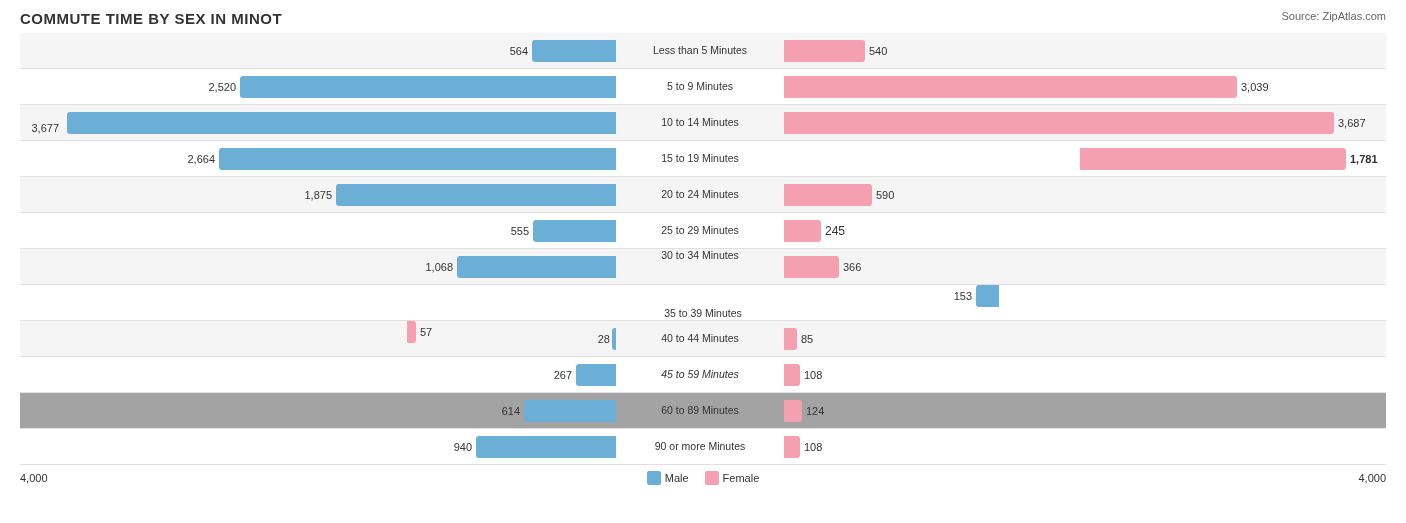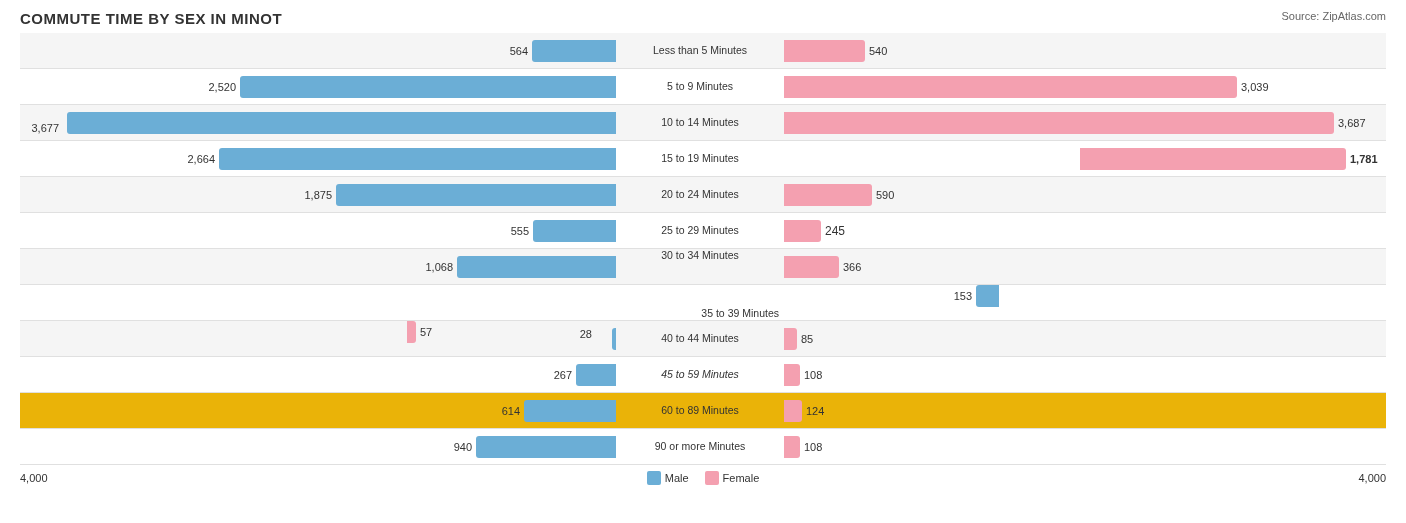--- a/index.html
+++ b/index.html
@@ -141,49 +141,49 @@
         <div style="width: 600px; display: flex; align-items: center; justify-content: flex-start; gap: 4px; padding-left: 4px;">
           <div style="width: 55px; height: 22px; background: rgb(244, 160, 176); border-radius: 0px 3px 3px 0px; min-width: 2px; flex-shrink: 0;"></div>
           <span style="font-size: 11px; color: rgb(51, 51, 51); min-width: 30px; white-space: nowrap;">366</span>
         </div>
       </div>
       <div style="display: flex; align-items: center; height: 36px; border-bottom: 1px solid rgb(224, 224, 224); background: rgb(255, 255, 255); flex-direction: column;">
         <div style="width: 600px; display: flex; align-items: center; justify-content: flex-end; gap: 4px; padding-right: 4px;">
           <span style="font-size: 11px; color: rgb(51, 51, 51); min-width: 40px; text-align: right; white-space: nowrap;">153</span>
           <div style="width: 23px; height: 22px; background: rgb(107, 174, 214); border-radius: 3px 0px 0px 3px; min-width: 2px; flex-shrink: 0;"></div>
         </div>
-        <div style="width: 160px; text-align: right; font-size: 10.5px; color: rgb(51, 51, 51); flex-shrink: 0; padding: 0px 4px; line-height: 1.3;">35 to 39 Minutes</div>
+        <div style="width: 160px; text-align: center; font-size: 10.5px; color: rgb(51, 51, 51); flex-shrink: 0; padding: 0px 4px; line-height: 1.3;">35 to 39 Minutes</div>
         <div style="width: 600px; display: flex; align-items: center; justify-content: flex-start; gap: 4px; padding-left: 4px;">
           <div style="width: 9px; height: 22px; background: rgb(244, 160, 176); border-radius: 0px 3px 3px 0px; min-width: 2px; flex-shrink: 0;"></div>
           <span style="font-size: 11px; color: rgb(51, 51, 51); min-width: 30px; white-space: nowrap;">57</span>
         </div>
       </div>
       <div style="display: flex; align-items: center; height: 36px; border-bottom: 1px solid rgb(224, 224, 224); background: rgb(245, 245, 245);">
-        <div style="width: 600px; display: flex; align-items: flex-start; justify-content: flex-end; gap: 20px; padding-right: 4px;">
+        <div style="width: 600px; display: flex; align-items: center; justify-content: flex-end; gap: 2px; padding-right: 4px;">
           <span style="font-size: 11px; color: rgb(51, 51, 51); min-width: 40px; text-align: right; white-space: nowrap;">28</span>
           <div style="width: 4px; height: 22px; background: rgb(107, 174, 214); border-radius: 3px 0px 0px 3px; min-width: 2px; flex-shrink: 0;"></div>
         </div>
         <div style="width: 160px; text-align: center; font-size: 10.5px; color: rgb(51, 51, 51); flex-shrink: 0; padding: 0px 4px; line-height: 1.3;">40 to 44 Minutes</div>
         <div style="width: 600px; display: flex; align-items: center; justify-content: flex-start; gap: 4px; padding-left: 4px;">
           <div style="width: 13px; height: 22px; background: rgb(244, 160, 176); border-radius: 0px 3px 3px 0px; min-width: 2px; flex-shrink: 0;"></div>
           <span style="font-size: 11px; color: rgb(51, 51, 51); min-width: 30px; white-space: nowrap;">85</span>
         </div>
       </div>
       <div style="display: flex; align-items: center; height: 36px; border-bottom: 1px solid rgb(224, 224, 224); background: rgb(255, 255, 255);">
         <div style="width: 600px; display: flex; align-items: center; justify-content: flex-end; gap: 4px; padding-right: 4px;">
           <span style="font-size: 11px; color: rgb(51, 51, 51); min-width: 40px; text-align: right; white-space: nowrap;">267</span>
           <div style="width: 40px; height: 22px; background: rgb(107, 174, 214); border-radius: 3px 0px 0px 3px; min-width: 2px; flex-shrink: 0;"></div>
         </div>
         <div style="width: 160px; text-align: center; font-size: 10.5px; color: rgb(51, 51, 51); flex-shrink: 0; padding: 0px 4px; line-height: 1.3; font-style: italic;">45 to 59 Minutes</div>
         <div style="width: 600px; display: flex; align-items: center; justify-content: flex-start; gap: 4px; padding-left: 4px;">
           <div style="width: 16px; height: 22px; background: rgb(244, 160, 176); border-radius: 0px 3px 3px 0px; min-width: 2px; flex-shrink: 0;"></div>
           <span style="font-size: 11px; color: rgb(51, 51, 51); min-width: 30px; white-space: nowrap;">108</span>
         </div>
       </div>
-      <div style="display: flex; align-items: center; height: 36px; border-bottom: 1px solid rgb(224, 224, 224); background: #eab308;">
+      <div style="display: flex; align-items: center; height: 36px; border-bottom: 1px solid rgb(224, 224, 224); background: #a3a3a3;">
         <div style="width: 600px; display: flex; align-items: center; justify-content: flex-end; gap: 4px; padding-right: 4px;">
           <span style="font-size: 11px; color: rgb(51, 51, 51); min-width: 40px; text-align: right; white-space: nowrap;">614</span>
           <div style="width: 92px; height: 22px; background: rgb(107, 174, 214); border-radius: 3px 0px 0px 3px; min-width: 2px; flex-shrink: 0;"></div>
         </div>
         <div style="width: 160px; text-align: center; font-size: 10.5px; color: rgb(51, 51, 51); flex-shrink: 0; padding: 0px 4px; line-height: 1.3;">60 to 89 Minutes</div>
         <div style="width: 600px; display: flex; align-items: center; justify-content: flex-start; gap: 4px; padding-left: 4px;">
           <div style="width: 18px; height: 22px; background: rgb(244, 160, 176); border-radius: 0px 3px 3px 0px; min-width: 2px; flex-shrink: 0;"></div>
           <span style="font-size: 11px; color: rgb(51, 51, 51); min-width: 30px; white-space: nowrap;">124</span>
         </div>
       </div>

